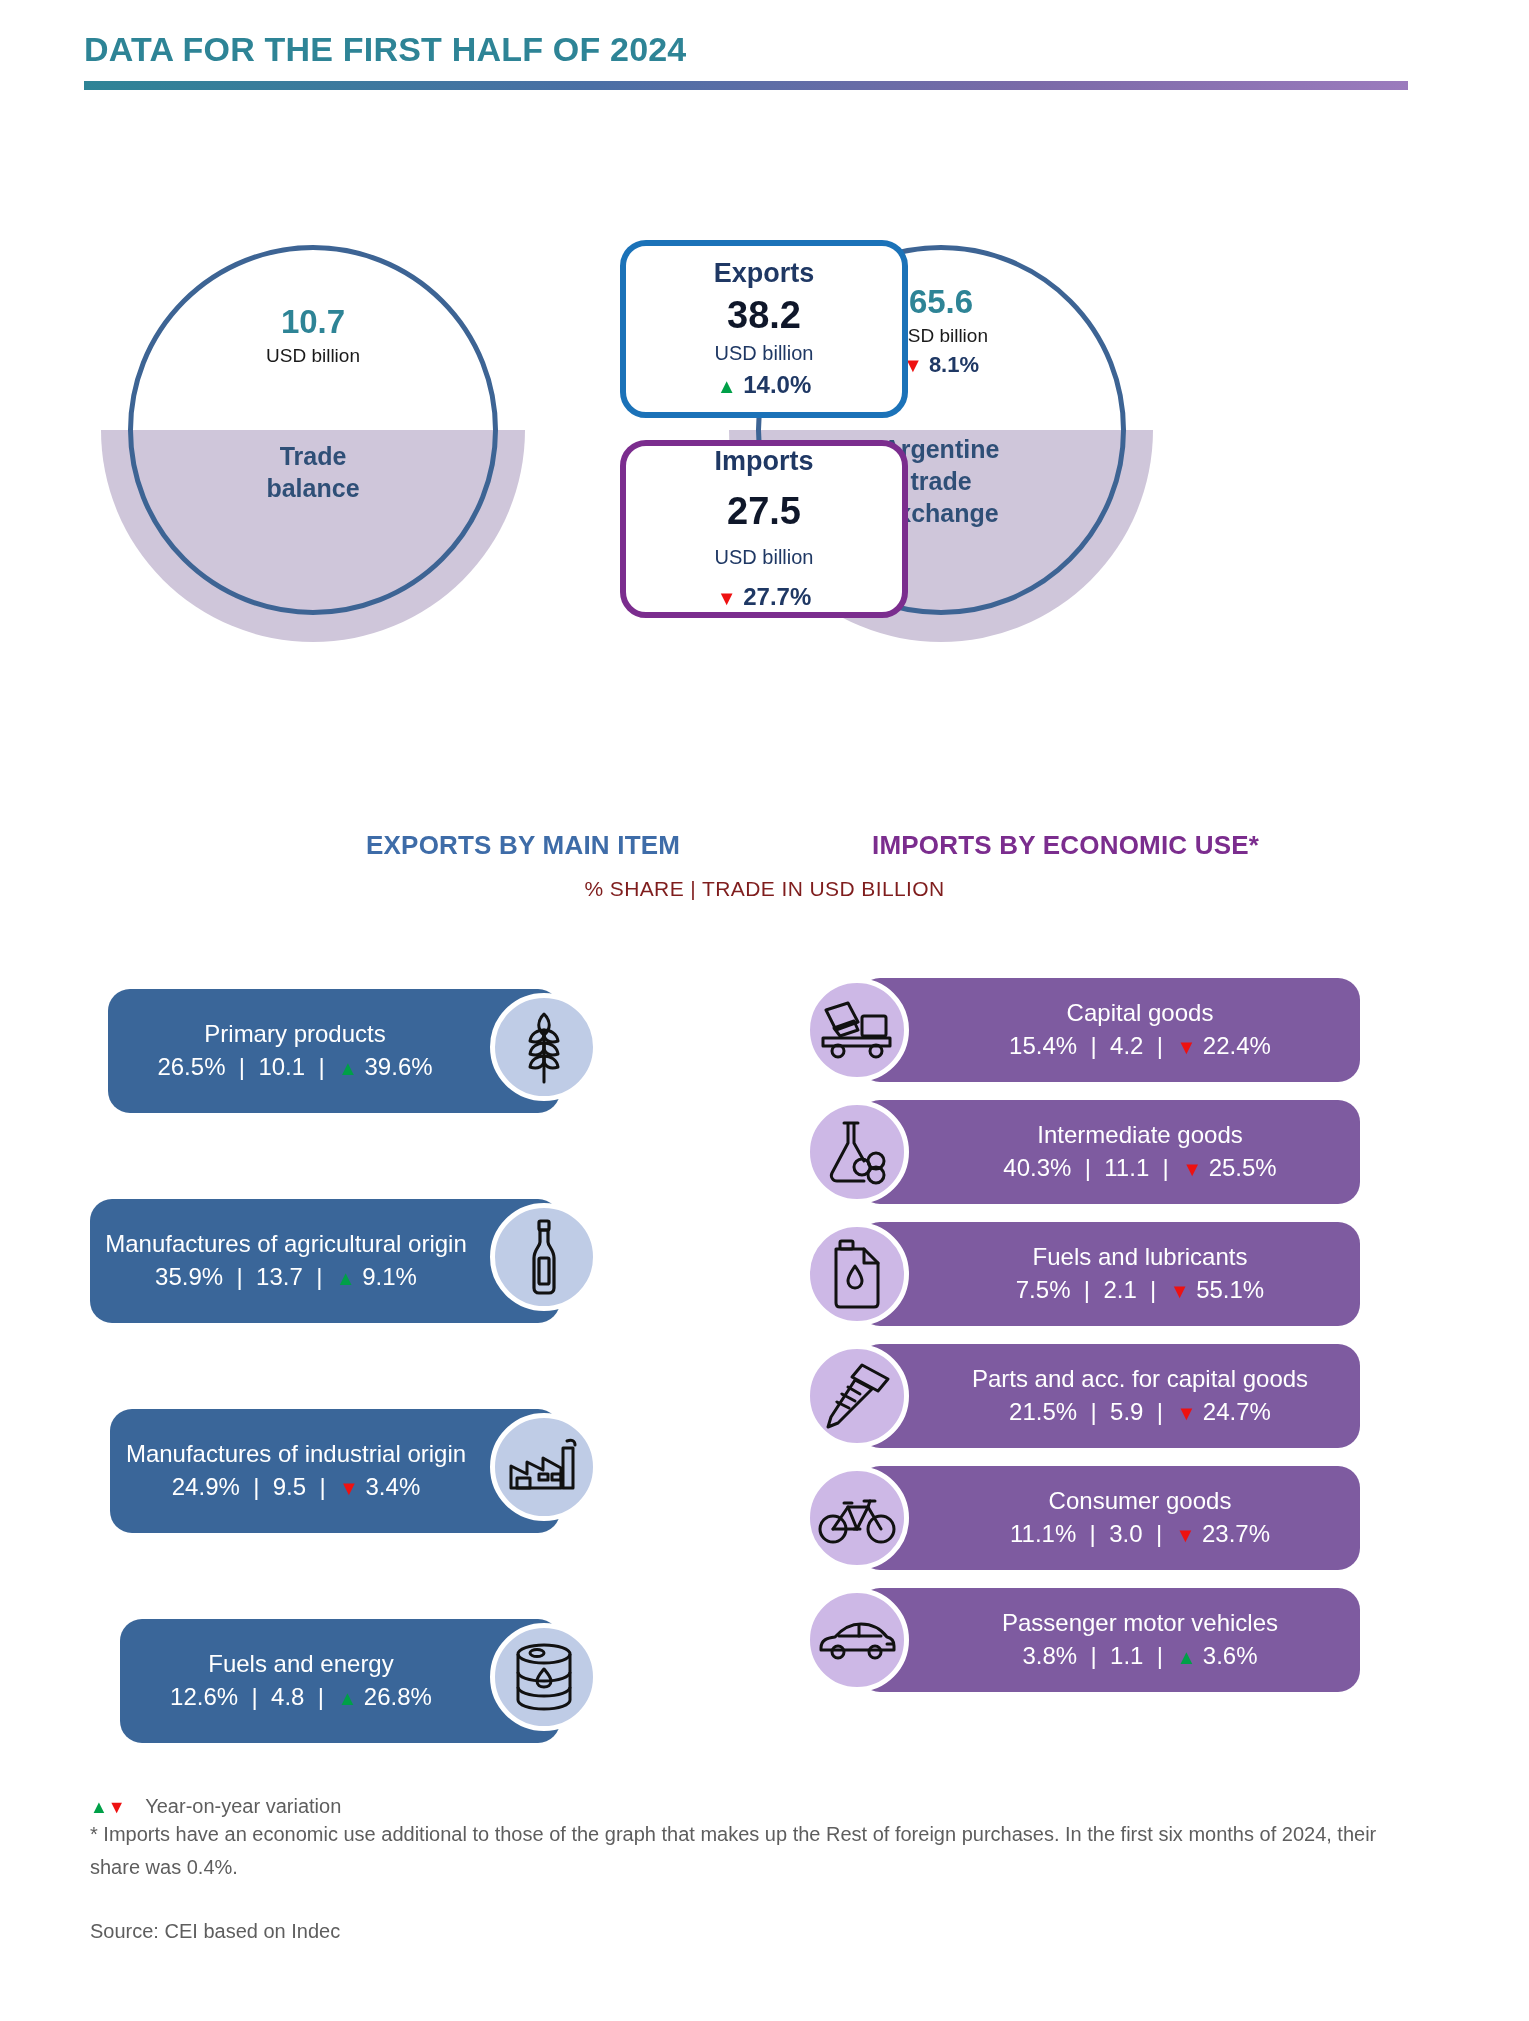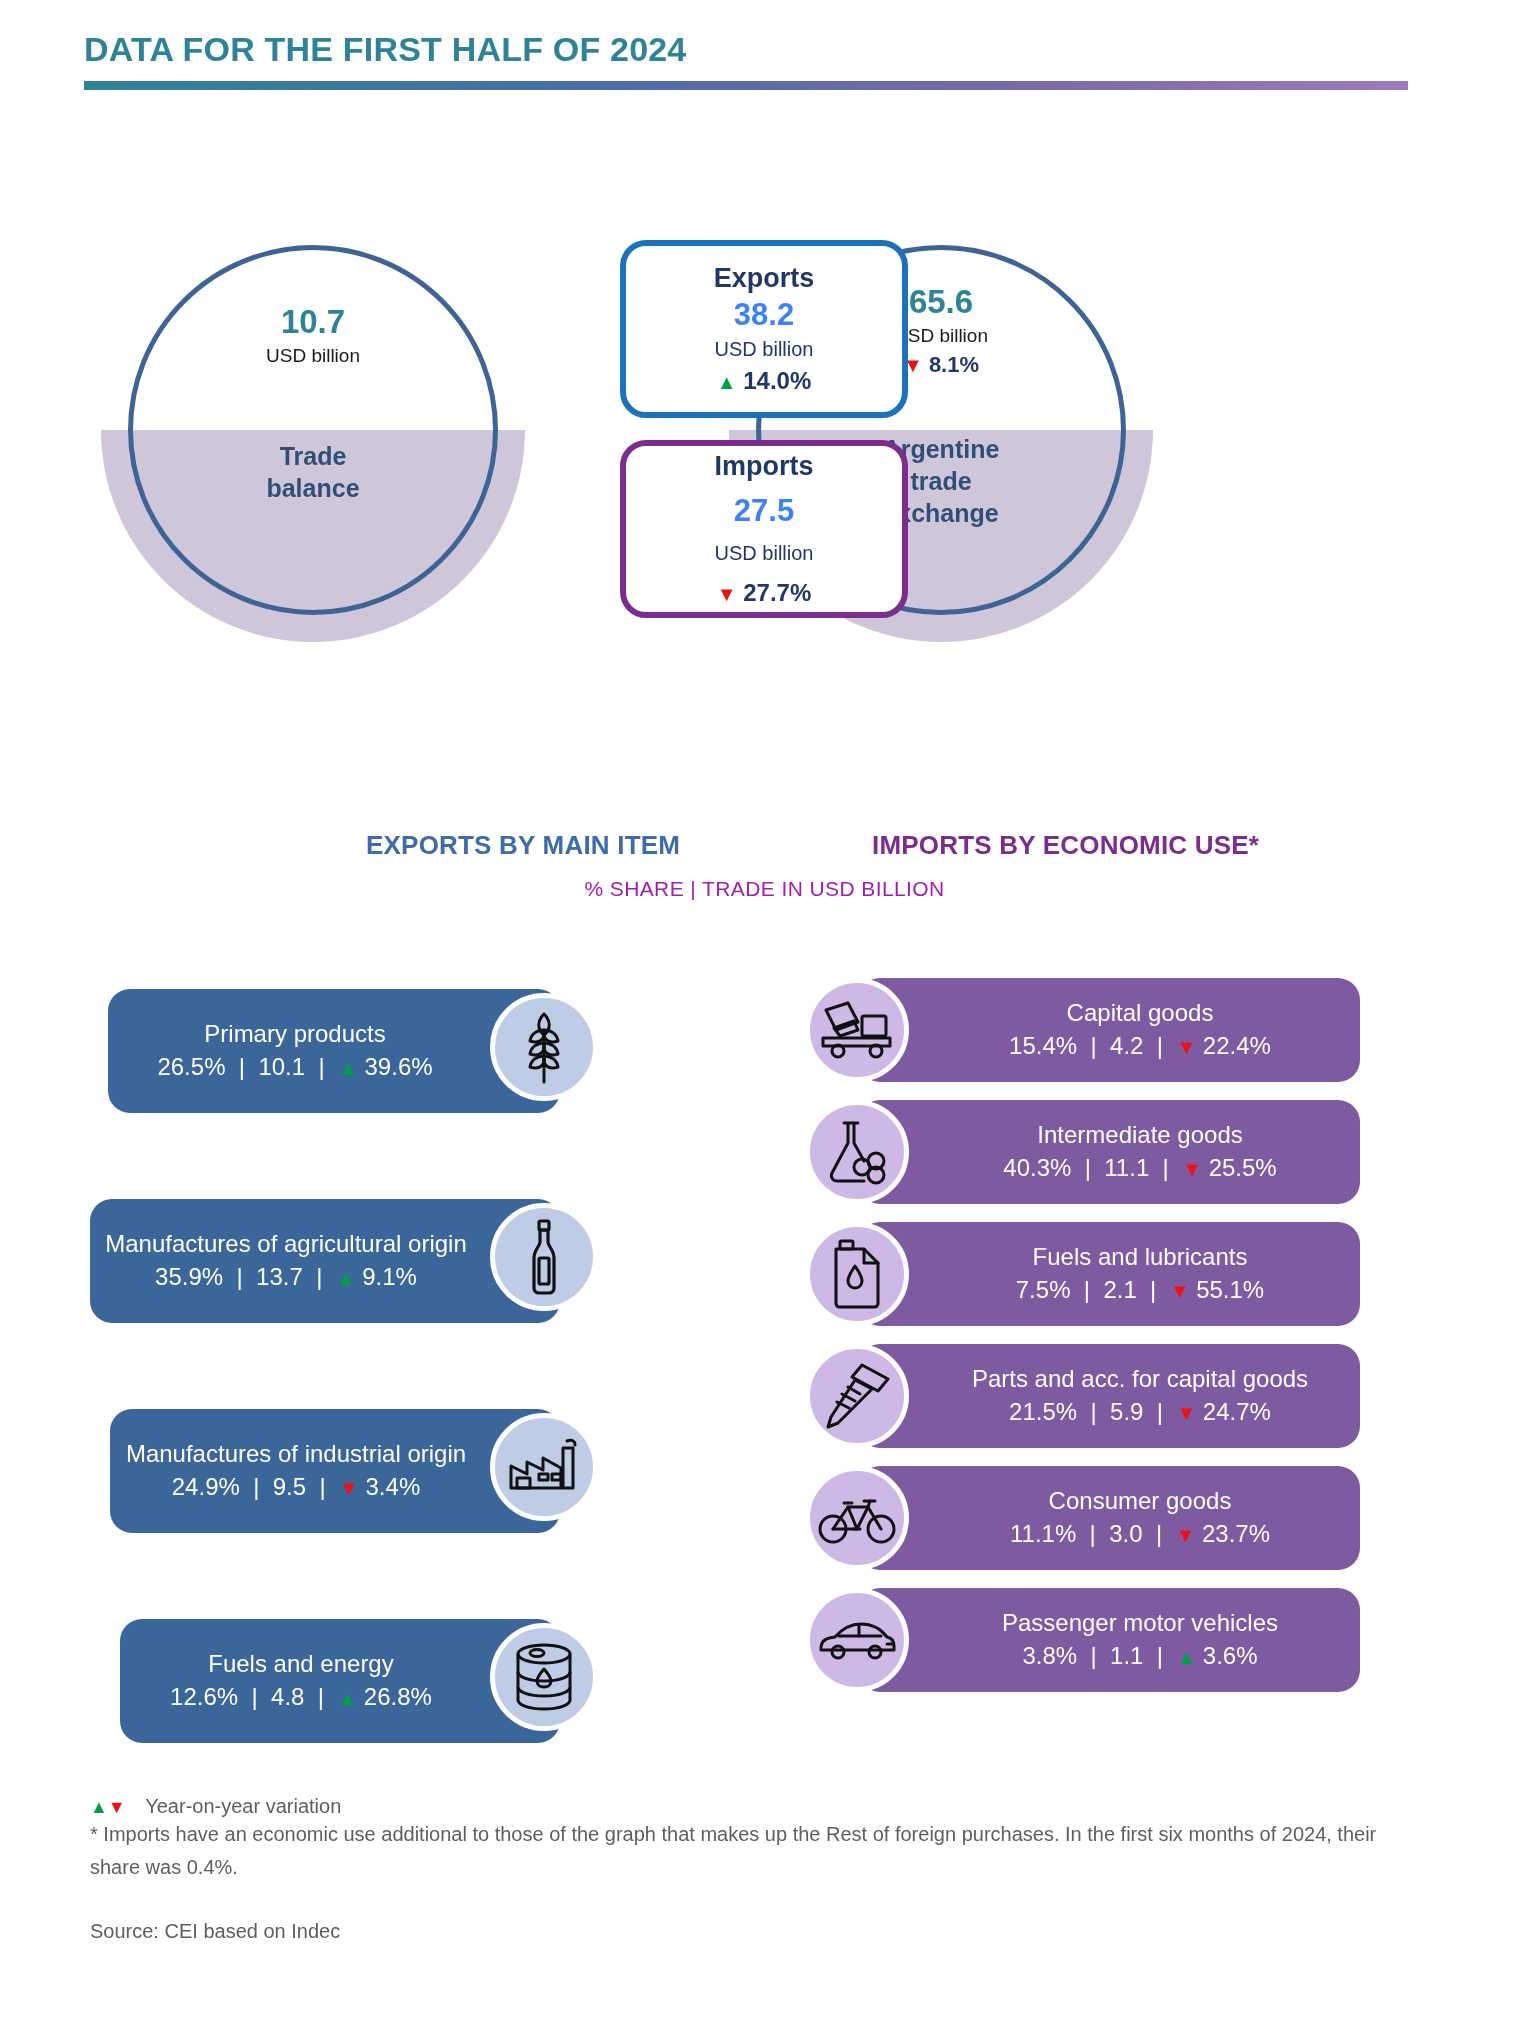--- a/index.html
+++ b/index.html
@@ -82,39 +82,39 @@
     border-radius: 26px;
     background: #ffffff;
     text-align: left;
     z-index: 6;
     display: flex; flex-direction: column;
     align-items: center; justify-content: center;
   }
   #box-exports { left: 620px; top: 15px;  border: 6px solid #1b72b8; }
   #box-imports { left: 620px; top: 215px; border: 6px solid #7b2d8e; gap: 8px; }
   .k-title { font-size: 27px; font-weight: bold; color: #1f3864; line-height: 1.3; }
-  .k-value { font-size: 31px; font-weight: bold; color: #3b82f6; line-height: 1.25; }
+  .k-value { font-size: 38px; font-weight: bold; color: #0f172a; line-height: 1.25; }
   .k-unit  { font-size: 20px; color: #1f3864; line-height: 1.45; }
   .k-delta { font-size: 24px; font-weight: bold; color: #1f3864; line-height: 1.4; }
 
   
   #sec-heads { position: absolute; left: 0; top: 830px; width: 1529px; }
   #exports-heading {
     position: absolute; left: 366px; top: 0;
     font-size: 26px; font-weight: bold; color: #3e6ca8; letter-spacing: .2px;
     white-space: nowrap;
   }
   #imports-heading {
     position: absolute; left: 872px; top: 0;
     font-size: 26px; font-weight: bold; color: #7b2d8e; letter-spacing: .2px;
     white-space: nowrap;
   }
   #share-sub {
     position: absolute; left: 0; top: 47px; width: 1529px;
-    text-align: center; font-size: 21px; color: #a21caf; letter-spacing: .4px;
+    text-align: center; font-size: 21px; color: #7f1d1d; letter-spacing: .4px;
   }
 
   
   #exports-col { position: absolute; left: 0; top: 985px; width: 660px; }
   #imports-col { position: absolute; left: 800px; top: 975px; width: 560px; }
 
   
   .exp-row { position: relative; height: 134px; margin-bottom: 76px; }
   .exp-pill {
     position: absolute;

